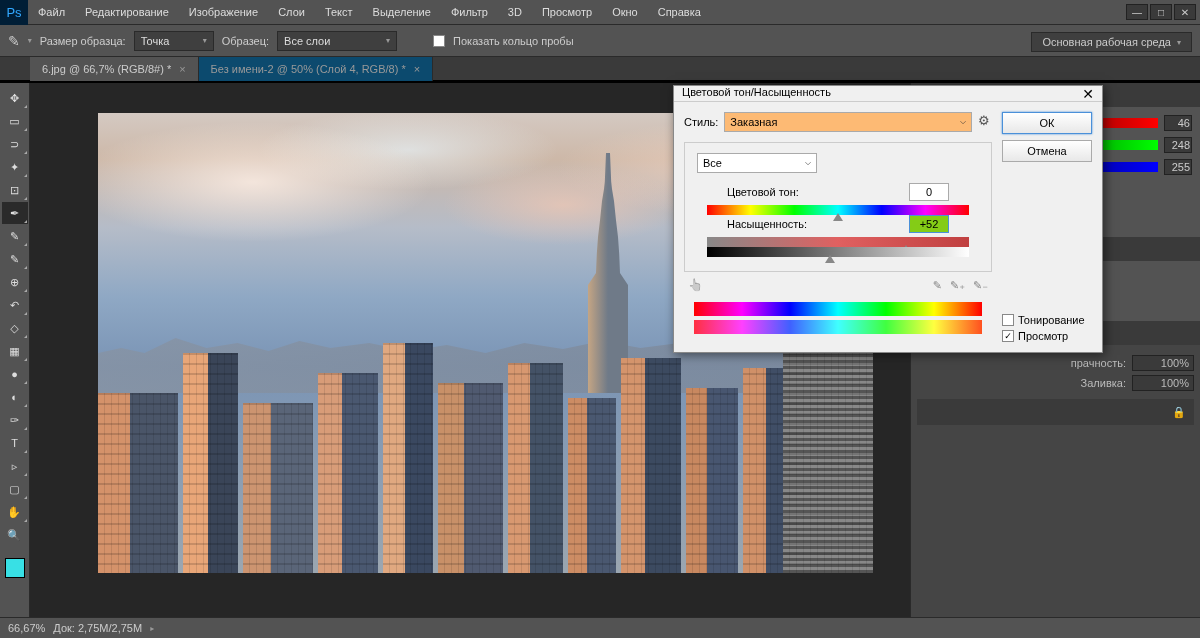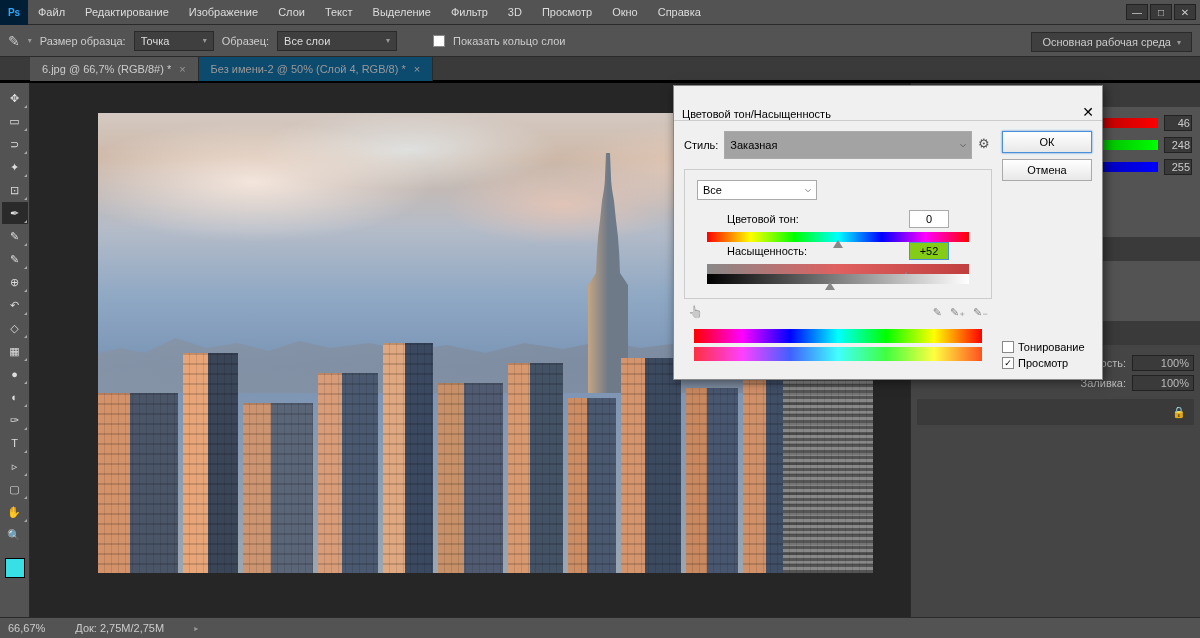--- a/index.html
+++ b/index.html
@@ -1,18 +1,18 @@
 <!DOCTYPE html>
 <html><head>
 <meta charset="utf-8">
 <style>
 *{margin:0;padding:0;box-sizing:border-box;font-family:Tahoma,Arial,sans-serif;font-size:11px;user-select:none}
 body{width:1200px;height:638px;background:#535353;overflow:hidden;position:relative}
 .menubar{height:25px;background:#535353;display:flex;align-items:center;color:#ddd;border-bottom:1px solid #2a2a2a}
-.ps-logo{width:28px;height:25px;background:#001e36;color:#31a8ff;display:flex;align-items:center;justify-content:center;font-weight:bold;font-size:10px}
+.ps-logo{width:28px;height:25px;background:#001e36;color:#31a8ff;display:flex;align-items:center;justify-content:center;font-weight:normal;font-size:13px}
 .menu-item{padding:0 10px;cursor:default}
 .win-controls{position:absolute;right:4px;top:4px;display:flex;gap:2px}
 .win-btn{width:22px;height:16px;background:#3a3a3a;color:#ccc;display:flex;align-items:center;justify-content:center;font-size:10px;border:1px solid #222}
 .options-bar{height:32px;background:#535353;display:flex;align-items:center;color:#ccc;padding:0 8px;border-bottom:1px solid #2a2a2a;gap:8px}
 .small-dropdown{background:#3f3f3f;border:1px solid #2a2a2a;color:#ddd;padding:2px 6px;height:20px;display:flex;align-items:center;min-width:80px;justify-content:space-between}
 .chev{font-size:8px;color:#999}
 .workspace-btn{position:absolute;right:8px;top:32px;background:#3f3f3f;border:1px solid #2a2a2a;color:#ccc;padding:3px 10px;height:20px;display:flex;align-items:center;gap:6px}
 .tabs-bar{height:26px;background:#3a3a3a;display:flex;align-items:center;padding-left:30px;border-bottom:3px solid #000000}
 .tab{height:24px;padding:0 12px;display:flex;align-items:center;gap:8px;color:#ccc;background:#535353;border-right:1px solid #2a2a2a;font-size:10px}
 .tab.inactive{background:#0c4a6e;color:#999}
@@ -53,31 +53,31 @@
 .cs-grad{flex:1;height:10px}
 .cs-val{width:28px;background:#3a3a3a;border:1px solid #222;text-align:right;padding:1px}
 .g-r{background:linear-gradient(90deg,#000,#f00)}
 .g-g{background:linear-gradient(90deg,#000,#0f0)}
 .g-b{background:linear-gradient(90deg,#000,#00f)}
 .mini-swatch{width:24px;height:24px;border:1px solid #000;margin-right:6px}
 .layers-area{flex:1;background:#454545;padding:6px;color:#bbb;font-size:10px}
 .layers-row{display:flex;align-items:center;gap:6px;margin:4px 0;justify-content:flex-end}
 .small-field{background:#3a3a3a;border:1px solid #222;padding:1px 4px;width:62px;text-align:right}
 .lock-row{height:26px;background:#3a3a3a;display:flex;align-items:center;justify-content:flex-end;padding:0 8px;margin-top:8px}
-.statusbar{position:absolute;bottom:0;left:0;right:0;height:21px;background:#535353;border-top:1px solid #2a2a2a;display:flex;align-items:center;color:#ccc;padding:0 8px;gap:30px;font-size:10px}
+.statusbar{position:absolute;bottom:0;left:0;right:0;height:21px;background:#535353;border-top:1px solid #2a2a2a;display:flex;align-items:center;color:#ccc;padding:0 8px;gap:8px;font-size:10px}
 .dialog{position:absolute;left:673px;top:85px;width:430px;background:#f0f0f0;border:1px solid #888;box-shadow:2px 2px 10px rgba(0,0,0,0.5);font-size:11px;color:#000}
-.dialog-title{height:35px;display:flex;align-items:flex-end;justify-content:space-between;padding:0 8px;border-bottom:1px solid #ccc}
+.dialog-title{height:16px;display:flex;align-items:flex-start;justify-content:space-between;padding:0 8px;border-bottom:1px solid #ccc}
 .dialog-close{font-size:14px;cursor:default}
 .dialog-body{padding:10px;display:flex;gap:10px}
 .dialog-left{flex:1}
 .dialog-right{width:90px;display:flex;flex-direction:column;gap:6px}
 .dlg-btn{height:22px;border:1px solid #aaa;background:linear-gradient(#fff,#e8e8e8);display:flex;align-items:center;justify-content:center}
 .dlg-btn.primary{border:1px solid #4a90d9;box-shadow:0 0 2px #4a90d9}
 .style-row{display:flex;align-items:center;gap:6px;margin-bottom:10px}
-.dlg-select{flex:1;height:28px;border:1px solid #aaa;background:#a3a3a3;padding:0 5px;display:flex;align-items:center;justify-content:space-between}
+.dlg-select{flex:1;height:20px;border:1px solid #aaa;background:#fdba74;padding:0 5px;display:flex;align-items:center;justify-content:space-between}
 .inner-box{border:1px solid #ccc;padding:10px 12px 14px;margin-top:4px}
 .channel-sel{width:120px;height:20px;border:1px solid #aaa;background:#fff;padding:0 5px;display:flex;align-items:center;justify-content:space-between;margin-bottom:10px}
 .slider-group{margin:0 0}
 .slider-label-row{display:flex;justify-content:space-between;align-items:center;padding:0 30px 4px}
 .slider-val{width:40px;height:18px;border:1px solid #aaa;text-align:center;padding:1px}
 .slider-val.sel{background:#84cc16;border:1px solid #4a90d9}
 .slider-track{height:10px;margin:0 10px;position:relative}
 .hue-track{background:linear-gradient(90deg,#f00,#ff0,#0f0,#0ff,#00f,#f0f,#f00)}
 .sat-track{background:linear-gradient(90deg,#888,#e06060,#c04040)}
 .val-track{background:linear-gradient(90deg,#000,#fff)}
@@ -124,21 +124,21 @@
     <span>Точка</span>
       <span class="chev">▾</span>
   </div>
   <span>Образец:</span>
   <div class="small-dropdown" style="min-width:120px">
     <span>Все слои</span>
       <span class="chev">▾</span>
   </div>
   <span style="width:20px"></span>
   <span class="checkbox"></span>
-  <span>Показать кольцо слои</span>
+  <span>Показать кольцо пробы</span>
 </div>
 <div class="workspace-btn">
   <span>Основная рабочая среда</span>
     <span class="chev">▾</span>
 </div>
 
 <div class="tabs-bar">
   <div class="tab">
     <span>6.jpg @ 66,7% (RGB/8#) *</span>
     <span class="tab-close">×</span>

